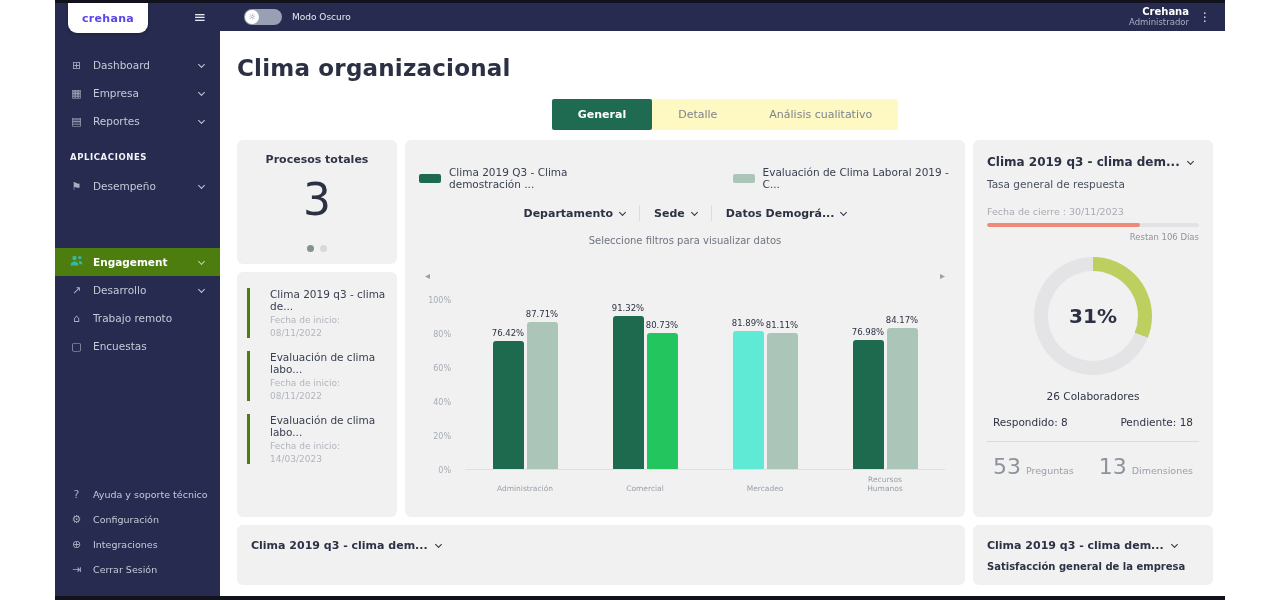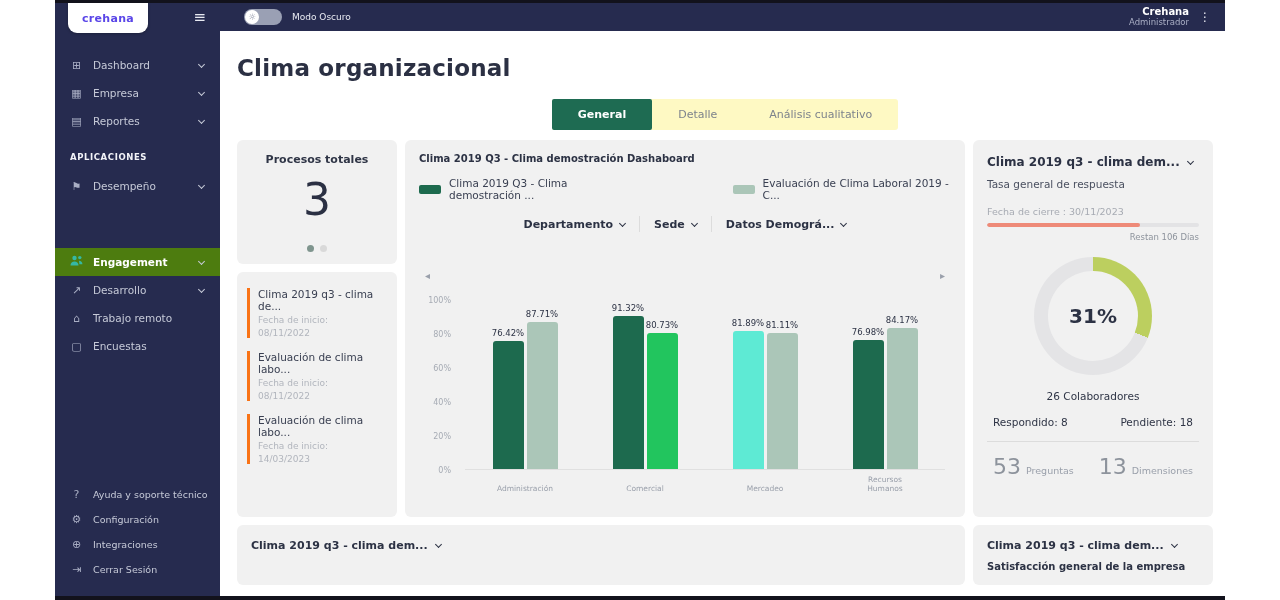--- a/index.html
+++ b/index.html
@@ -53,21 +53,21 @@
   
   .totals-card { height:124px; position:relative; text-align:center; }
   .totals-title { padding-top:13px; font-size:11px; font-weight:bold; color:#2f3546; }
   .totals-value { margin-top:8px; font-size:44px; color:#2b3043; }
   .dots { position:absolute; bottom:12px; left:0; right:0; display:flex; justify-content:center; gap:6px; }
   .dot { width:7px; height:7px; border-radius:50%; cursor:pointer; }
   .dot.on { background:#7f958e; } .dot.off { background:#d9d9d9; }
 
   
   .list-card { flex:1; padding:16px 10px; }
-  .proc { border-left:3px solid #f97316; padding-left:8px; margin-bottom:13px; cursor:pointer; }
+  .proc { border-left:3px solid #4d7c0f; padding-left:20px; margin-bottom:13px; cursor:pointer; }
   .proc-title { font-size:10.5px; color:#3a4052; }
   .proc-datelbl, .proc-date { font-size:9px; color:#b1b5bd; margin-top:3px; }
 
   
   .chart-card { height:377px; padding:13px 14px; position:relative; }
   .chart-title { font-size:10px; font-weight:bold; color:#2c3244; }
   .legend { margin-top:13px; display:flex; justify-content:center; gap:95px; }
   .legend-item { display:flex; align-items:center; gap:8px; font-size:10.5px; color:#3a4052; }
   .legend-swatch { width:22px; height:9px; border-radius:2px; flex:none; }
   .filters { margin-top:15px; display:flex; justify-content:center; align-items:center; gap:14px; }
@@ -245,21 +245,20 @@
             <div class="proc">
               <div class="proc-title">Evaluación de clima labo...</div>
               <div class="proc-datelbl">Fecha de inicio:</div>
               <div class="proc-date">14/03/2023</div>
             </div>
           </div>
         </div>
 
         <div class="col2">
           <div class="card chart-card">
-            <div class="chart-title">Clima 2019 Q3 - Clima demostración Dashaboard</div>
 
             <div class="legend">
               <div class="legend-item">
                 <span class="legend-swatch" style="background: rgb(29, 106, 78);"></span>
                 <span>Clima 2019 Q3 - Clima demostración ...</span>
               </div>
               <div class="legend-item">
                 <span class="legend-swatch" style="background: rgb(171, 198, 184);"></span>
                 <span>Evaluación de Clima Laboral 2019 - C...</span>
               </div>
@@ -275,20 +274,21 @@
                 <span>Sede</span>
                   <span class="chev"></span>
               </div>
               <div class="vdiv"></div>
               <div class="filter">
                 <span>Datos Demográ...</span>
                   <span class="chev"></span>
               </div>
             </div>
 
+            <div class="hint">Seleccione filtros para visualizar datos</div>
 
             <div class="chart-area">
               <span class="car-arrow left">◂</span>
               <span class="car-arrow right">▸</span>
               <div class="yticks">
                 <span>100%</span>
                 <span>80%</span>
                 <span>60%</span>
                 <span>40%</span>
                 <span>20%</span>

